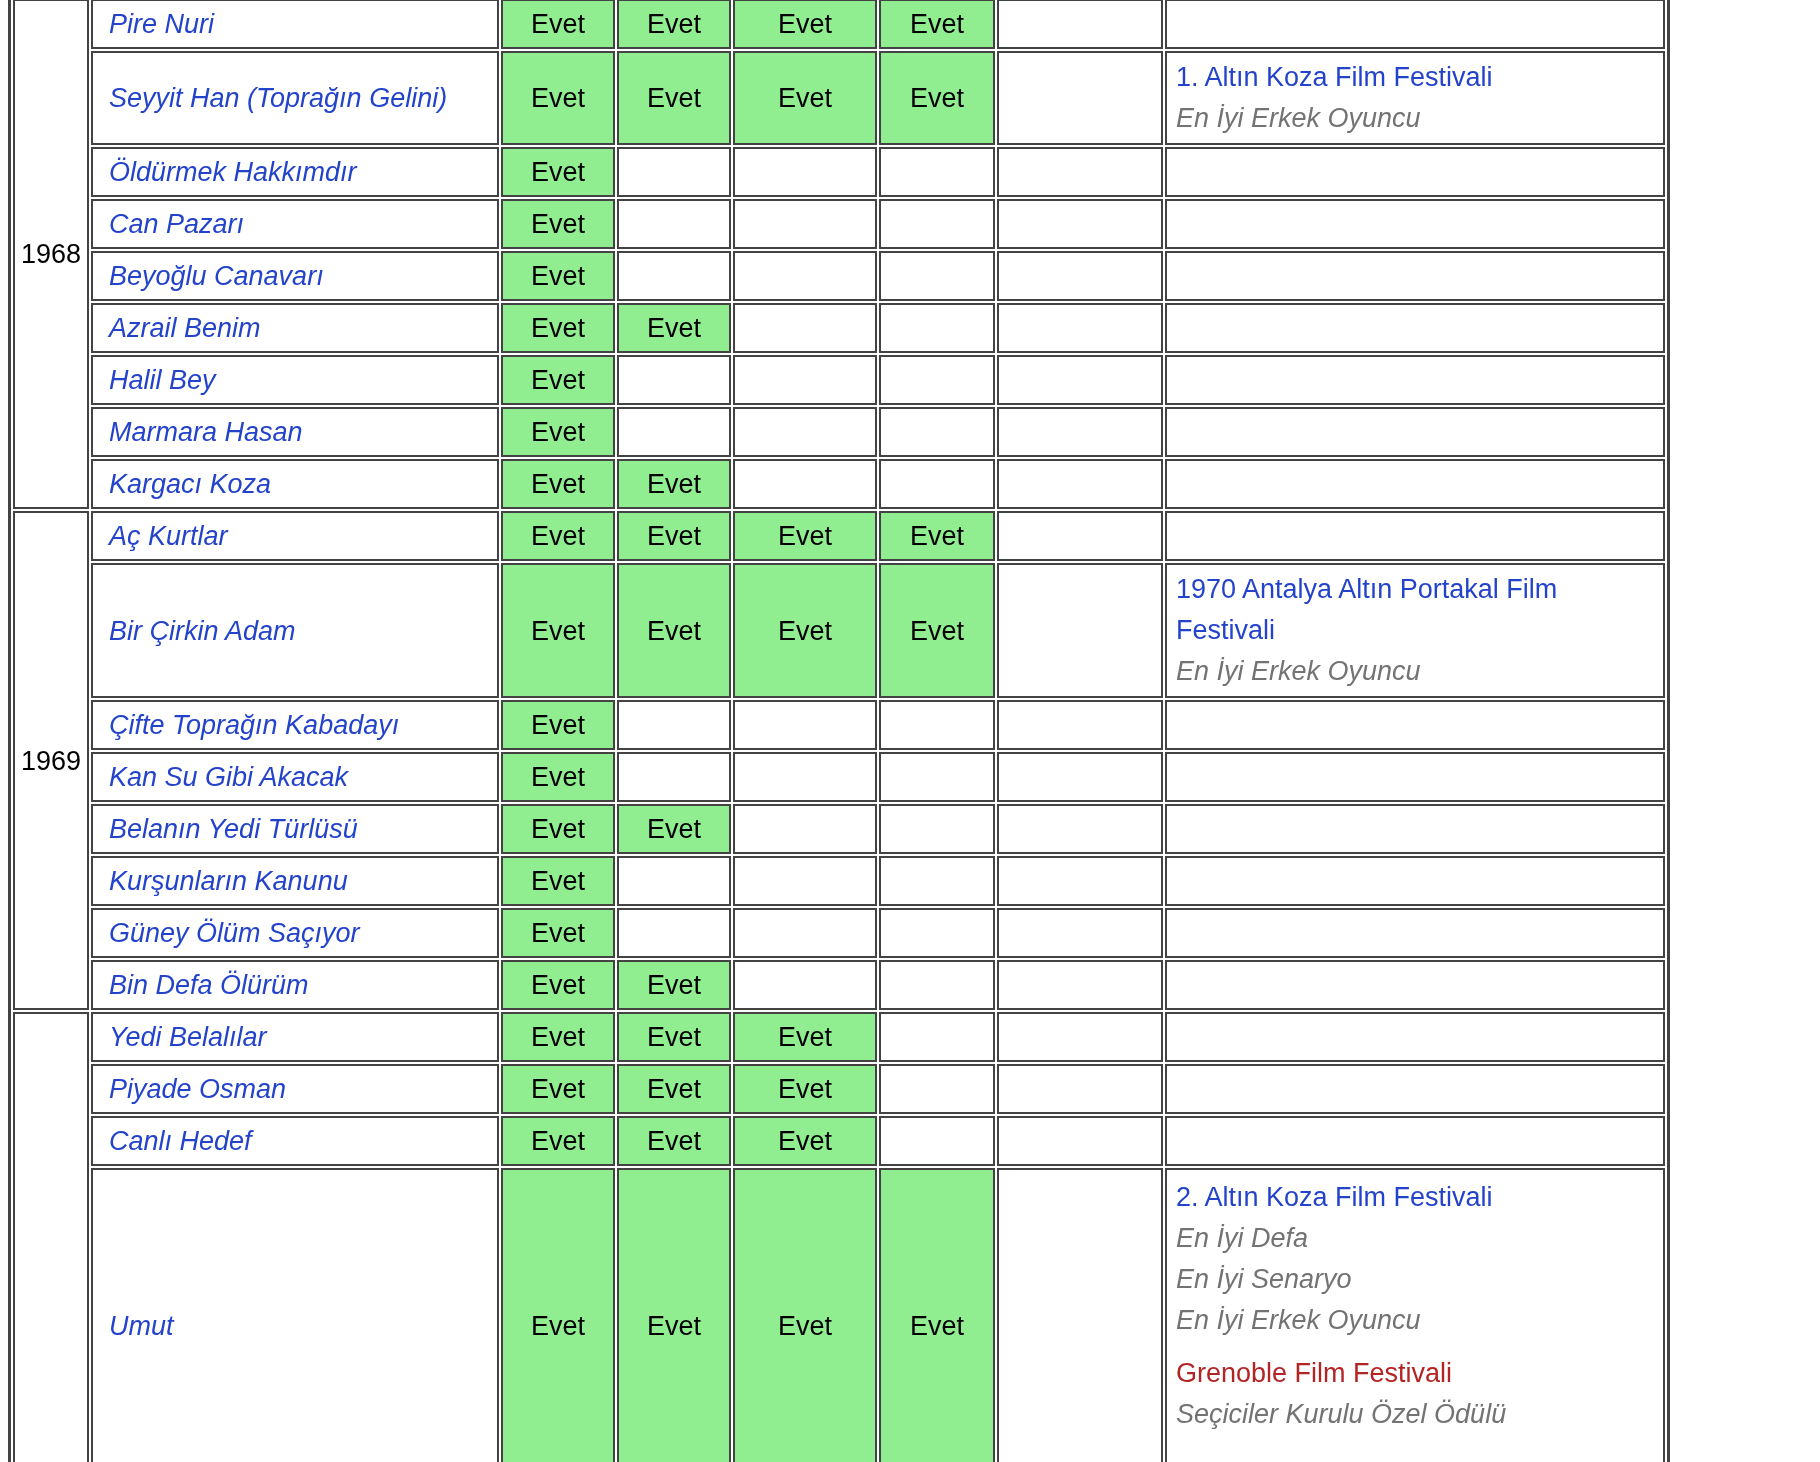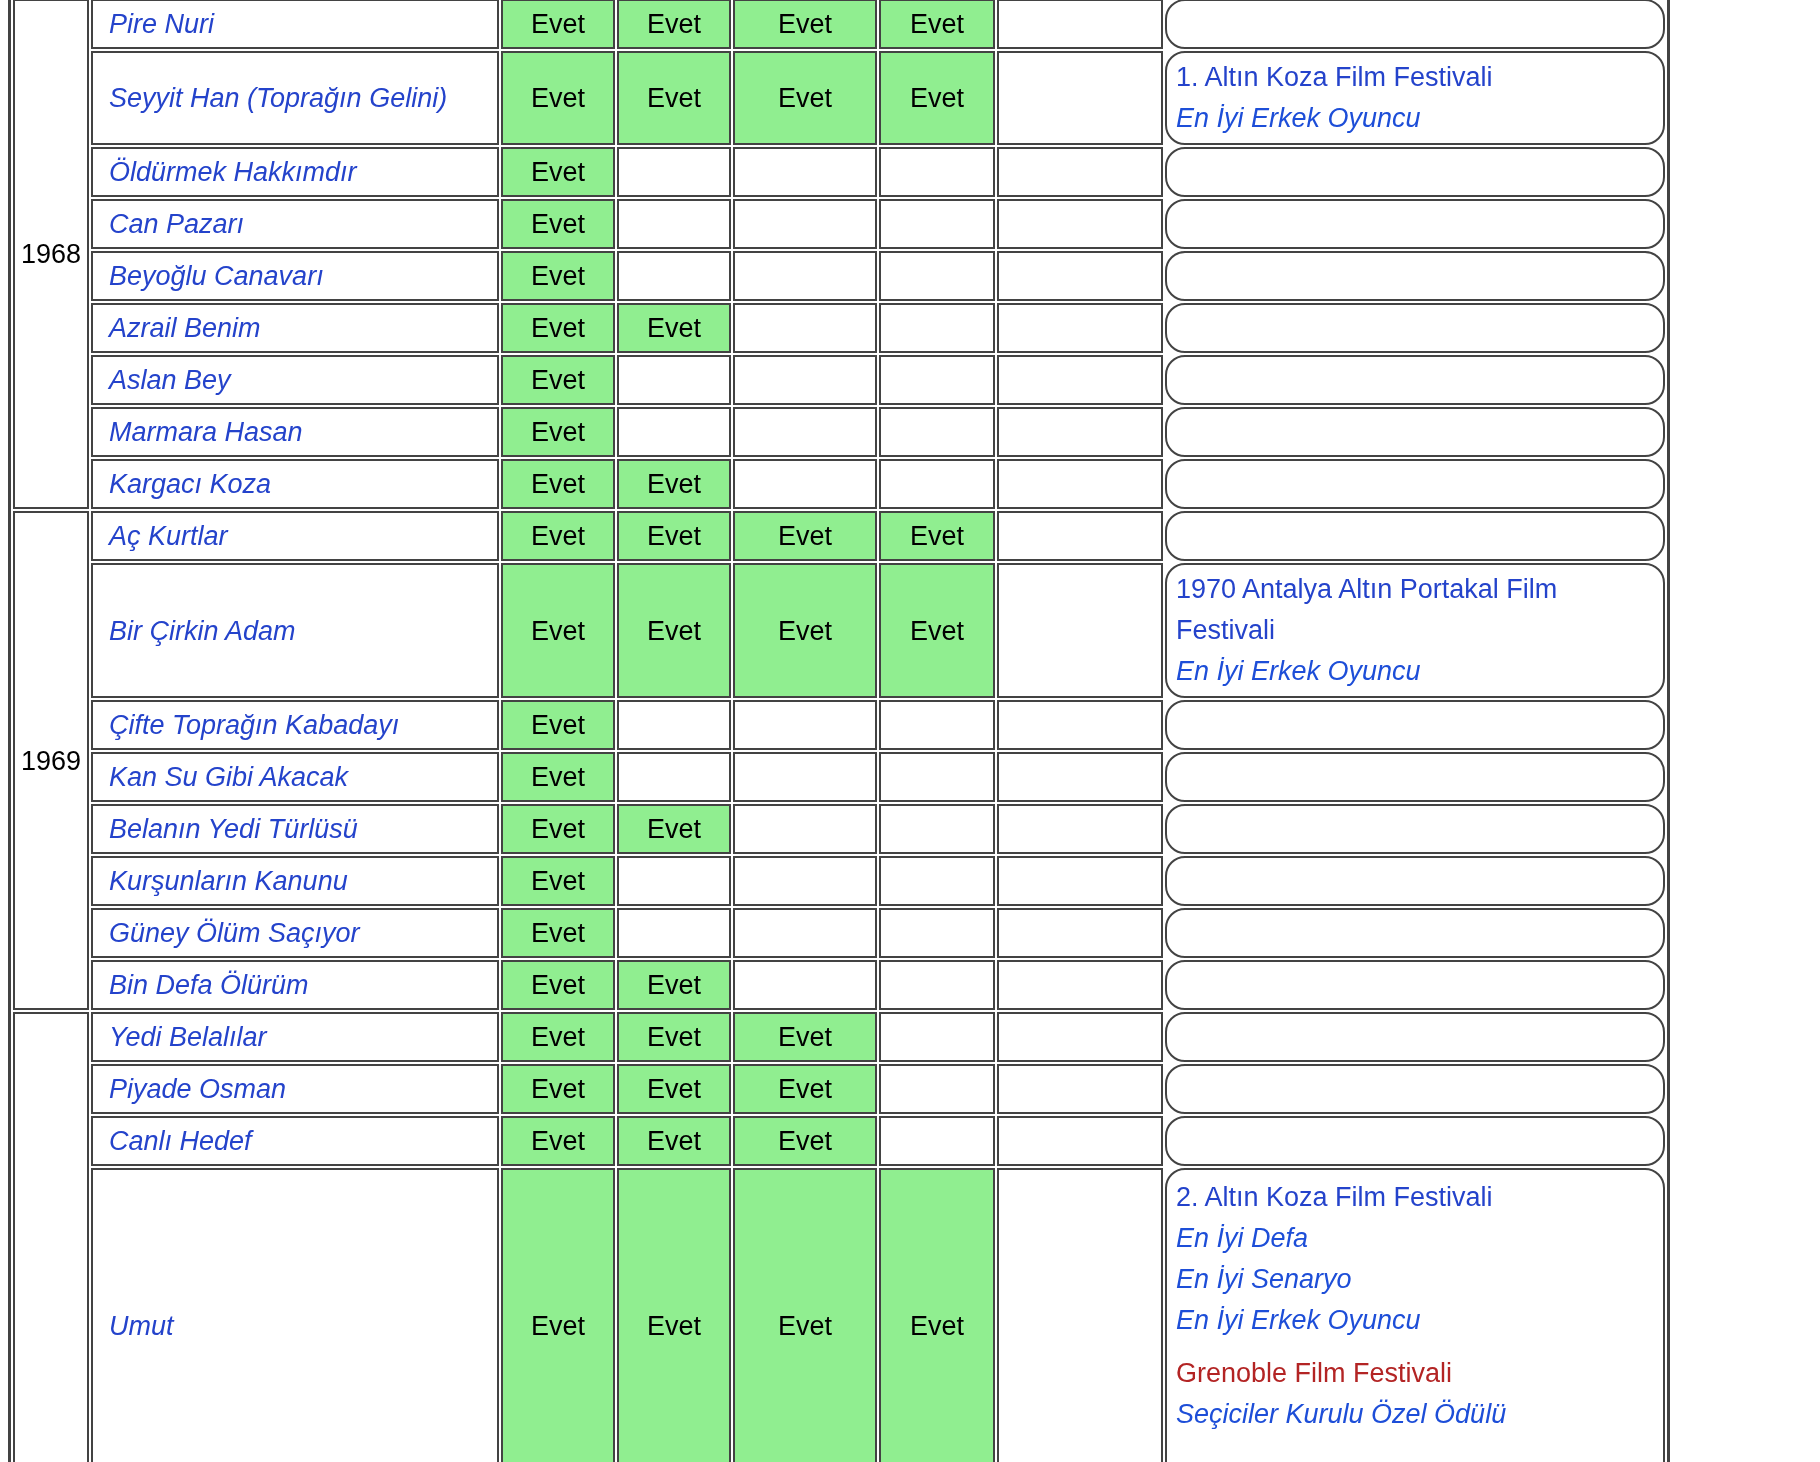--- a/index.html
+++ b/index.html
@@ -17,27 +17,27 @@
     border:2px solid var(--border,#434343);
     background:#fff;font-size:27px;line-height:34px;
     vertical-align:middle;padding:4px 9px;height:38px;
     overflow:hidden;
   }
   td.year{text-align:center;padding:4px 2px;}
   td.title{white-space:nowrap;padding-left:16px;}
   a.film{color:var(--link,#2443cb);font-style:italic;text-decoration:none;cursor:pointer;}
   td.credit{text-align:center;}
   td.credit.yes{background:var(--yes,#90EE90);margin-left:12px;}
-  td.notes{line-height:41px;border-radius:20px;}
+  td.notes{line-height:41px;}
   td.notes.top{vertical-align:top;padding-top:7px;}
   td.notes p{margin:0;}
   td.notes p + p{margin-top:12px;}
   a.fest{color:var(--link,#2443cb);text-decoration:none;font-style:normal;cursor:pointer;}
   a.fest.red{color:var(--redlink,#b32424);}
-  td.notes i{font-style:italic;color:#1d4ed8;}
+  td.notes i{font-style:italic;color:#737373;}
   tr.cut-row td{height:300px;}
 </style>
 </head>
 <body>
 
 <div class="viewport">
   <table class="filmography">
     <colgroup>
       <col style="width:76px">
       <col style="width:408px">
@@ -100,21 +100,21 @@
         <tr>
           <td class="title"><a class="film">Azrail Benim</a></td>
           <td class="credit yes">Evet</td>
           <td class="credit yes">Evet</td>
           <td class="credit"></td>
           <td class="credit"></td>
           <td class="extra"></td>
           <td class="notes"></td>
         </tr>
         <tr>
-          <td class="title"><a class="film">Aslan Bey</a></td>
+          <td class="title"><a class="film">Halil Bey</a></td>
           <td class="credit yes">Evet</td>
           <td class="credit"></td>
           <td class="credit"></td>
           <td class="credit"></td>
           <td class="extra"></td>
           <td class="notes"></td>
         </tr>
         <tr>
           <td class="title"><a class="film">Marmara Hasan</a></td>
           <td class="credit yes">Evet</td>

